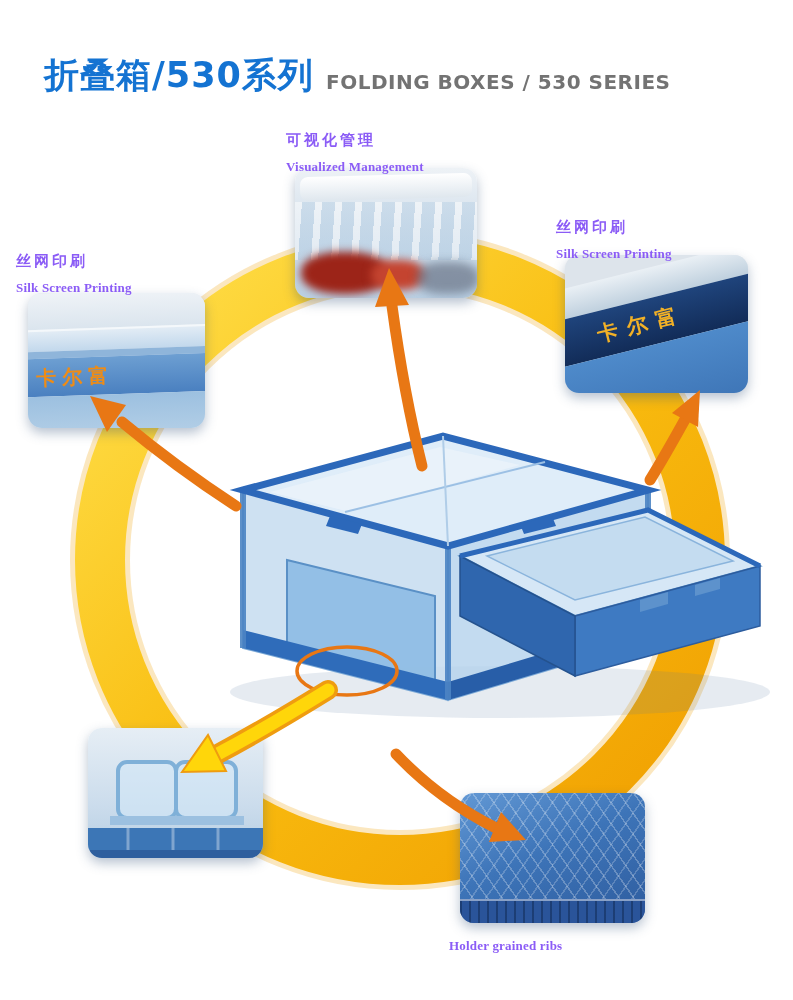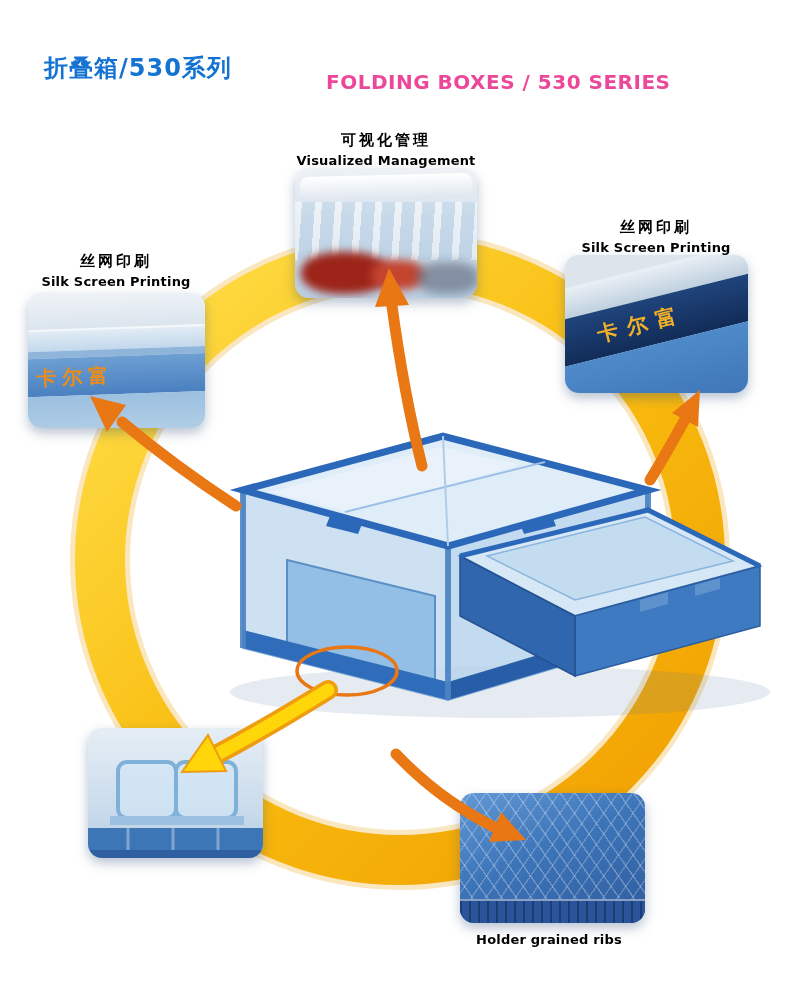--- a/index.html
+++ b/index.html
@@ -1,26 +1,26 @@
 <!DOCTYPE html>
 <html><head>
 <meta charset="utf-8">
 <style>
   *{box-sizing:border-box;}
   html,body{margin:0;padding:0;background:#ffffff;}
   body{font-family:"DejaVu Sans","Liberation Sans",sans-serif;}
   .page{position:relative;width:793px;height:1000px;background:#ffffff;overflow:hidden;}
   .layer{position:absolute;left:0;top:0;width:793px;height:1000px;}
 
-  .title-zh{position:absolute;left:44px;top:52px;font-size:24px;font-weight:bold;color:#1473d2;letter-spacing:1px;z-index:6;}
-  .title-en{position:absolute;left:326px;top:70px;font-size:20px;font-weight:bold;color:#ec4899;letter-spacing:.5px;z-index:6;}
-
-  .feature-label{position:absolute;text-align:center;color:#000000;z-index:6;}
+  .title-zh{position:absolute;left:44px;top:52px;font-size:35px;font-weight:bold;color:#1473d2;letter-spacing:1px;z-index:6;}
+  .title-en{position:absolute;left:326px;top:70px;font-size:20px;font-weight:bold;color:#737373;letter-spacing:.5px;z-index:6;}
+
+  .feature-label{position:absolute;color:#8b5cf6;z-index:6;font-family:Liberation Serif, serif;}
   .feature-label .zh{font-size:15px;font-weight:bold;letter-spacing:3px;}
-  .feature-label .en{font-size:13px;font-weight:bold;margin-top:3px;letter-spacing:.2px;}
+  .feature-label .en{font-size:13px;font-weight:bold;margin-top:9px;letter-spacing:.2px;}
   .label-top{left:286px;top:131px;width:200px;}
   .label-right{left:556px;top:218px;width:200px;}
   .label-left{left:16px;top:252px;width:200px;}
   .label-bl{left:58px;top:864px;width:240px;}
   .label-br{left:449px;top:929px;width:200px;}
 
   .panel{position:absolute;border-radius:14px;overflow:hidden;box-shadow:0 5px 12px rgba(50,80,120,.35);z-index:5;}
 
   
   .panel-top{left:295px;top:168px;width:182px;height:130px;background:linear-gradient(180deg,#eef2f6 0%,#d3e0ec 45%,#b9cfe3 100%);}

